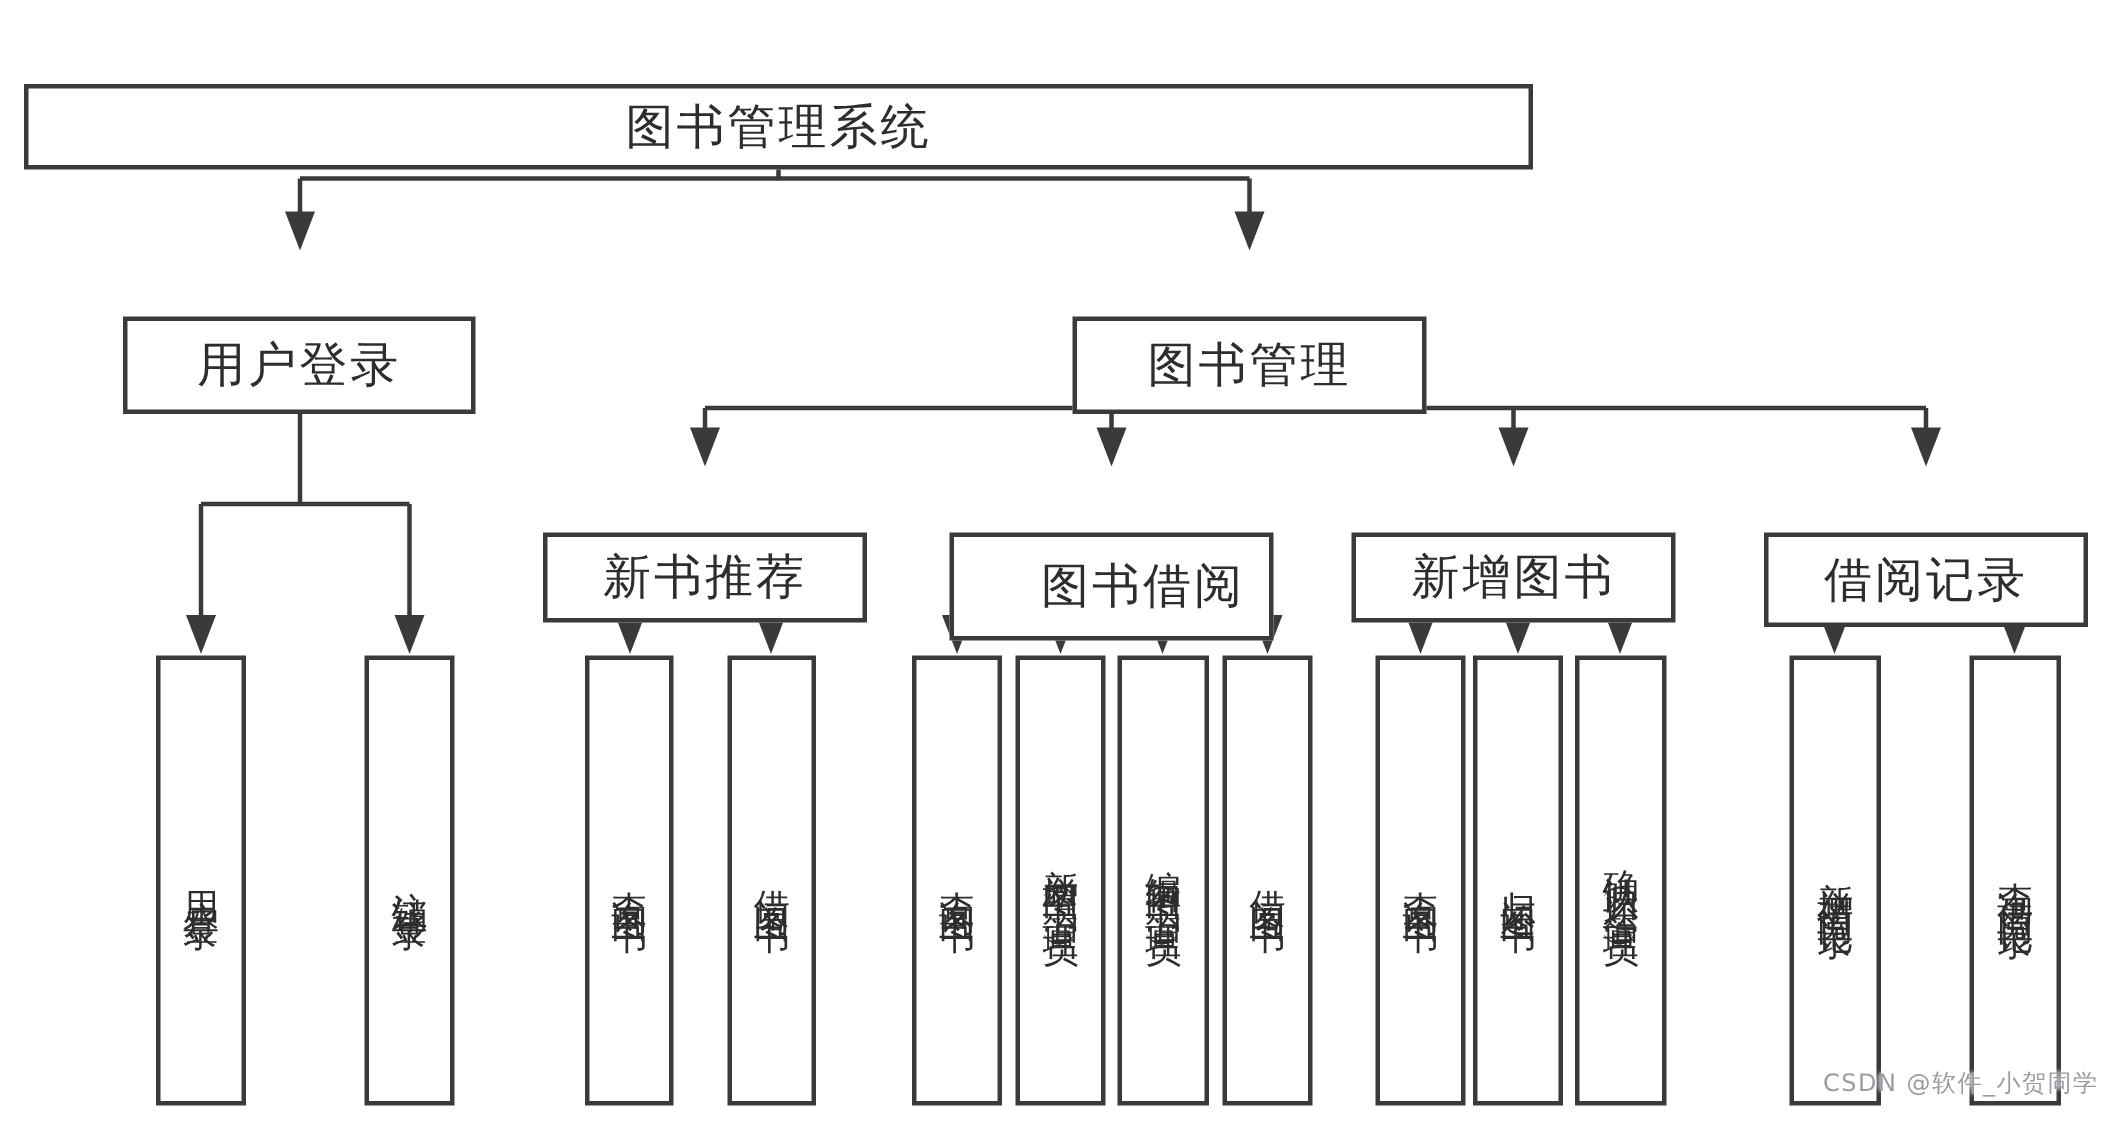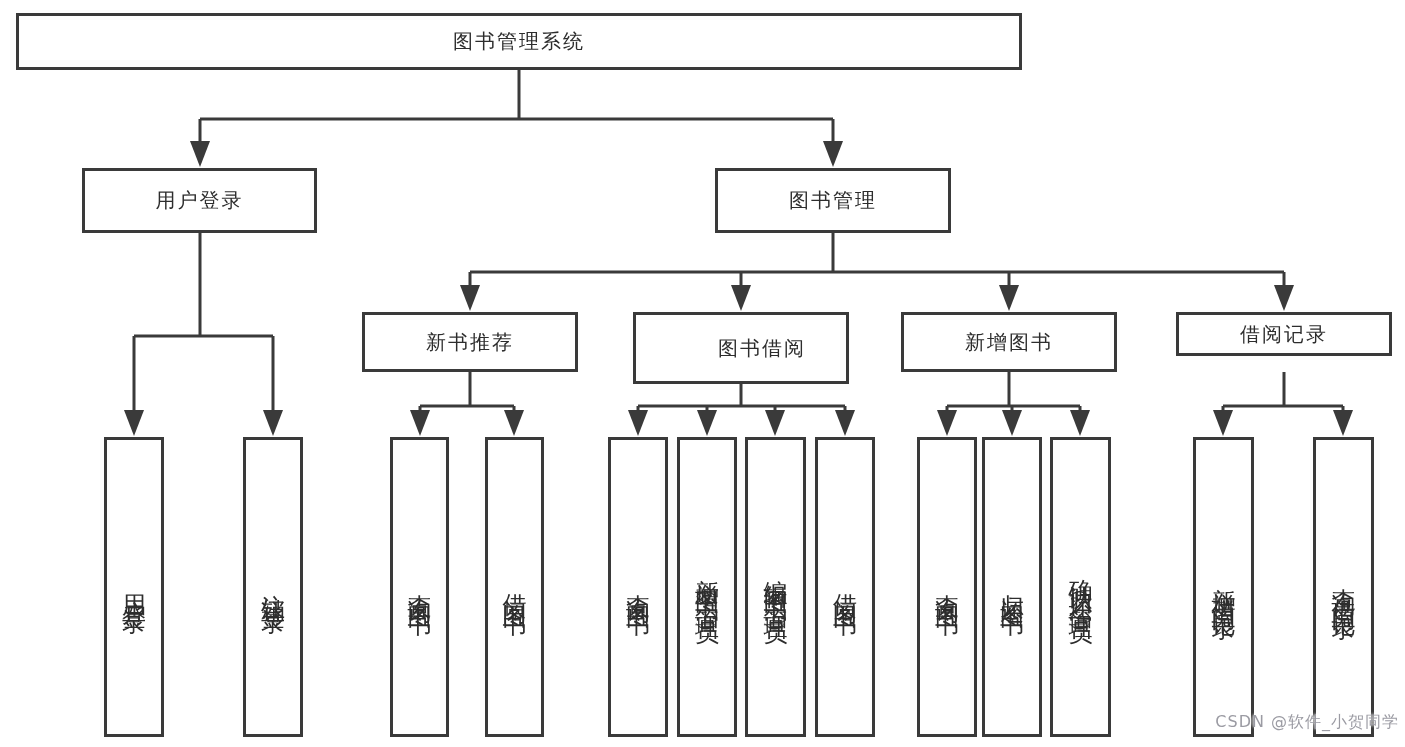--- a/index.html
+++ b/index.html
@@ -26,23 +26,24 @@
     box-sizing: border-box;
     background: #ffffff;
     border: 3px solid var(--line, #3a3a3a);
     color: var(--text, #2d2d2d);
     display: flex;
     align-items: center;
     justify-content: center;
     text-align: center;
   }
   .h {
-    font-size: 20px;
+    font-size: 32px;
     letter-spacing: 2px;
     white-space: nowrap;
+    margin-top: 43px;
   }
   .v {
     writing-mode: vertical-rl;
     text-orientation: mixed;
     font-size: 24px;
     letter-spacing: 6px;
     line-height: 1;
   }
   .watermark {
     position: absolute;
@@ -102,21 +103,21 @@
   </svg>
 
   <div class="box h" style="left:16px; top:13px; width:1006px; height:57px;">图书管理系统</div>
 
   <div class="box h" style="left:82px; top:168px; width:235px; height:65px;">用户登录</div>
   <div class="box h" style="left:715px; top:168px; width:236px; height:65px;">图书管理</div>
 
   <div class="box h" style="left:362px; top:312px; width:216px; height:60px;">新书推荐</div>
   <div class="box h" style="left:633px; top:312px; width:216px; height:72px;padding-left:42px;">图书借阅</div>
   <div class="box h" style="left:901px; top:312px; width:216px; height:60px;">新增图书</div>
-  <div class="box h" style="left:1176px; top:312px; width:216px; height:44px;">借阅记录</div>
+  <div class="box h" style="left:1176px; top:312px; width:216px; height:63px;">借阅记录</div>
 
   <div class="box v" style="left:104px; top:437px; width:60px; height:300px;">用户登录</div>
   <div class="box v" style="left:243px; top:437px; width:60px; height:300px;">注销登录</div>
 
   <div class="box v" style="left:390px; top:437px; width:59px; height:300px;">查询图书</div>
   <div class="box v" style="left:485px; top:437px; width:59px; height:300px;">借阅图书</div>
 
   <div class="box v" style="left:608px; top:437px; width:60px; height:300px;">查询图书</div>
   <div class="box v" style="left:677px; top:437px; width:60px; height:300px;">新增图书（管理员）</div>
   <div class="box v" style="left:745px; top:437px; width:61px; height:300px;">编辑图书（管理员）</div>

